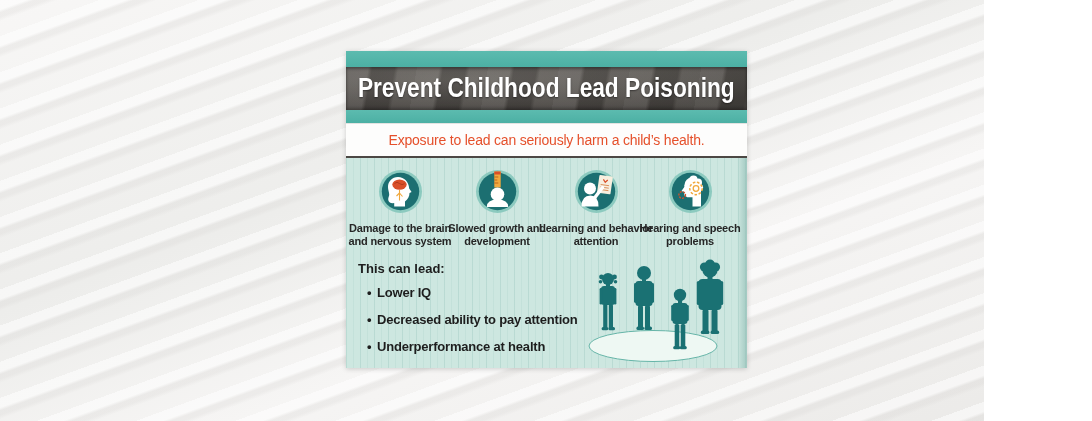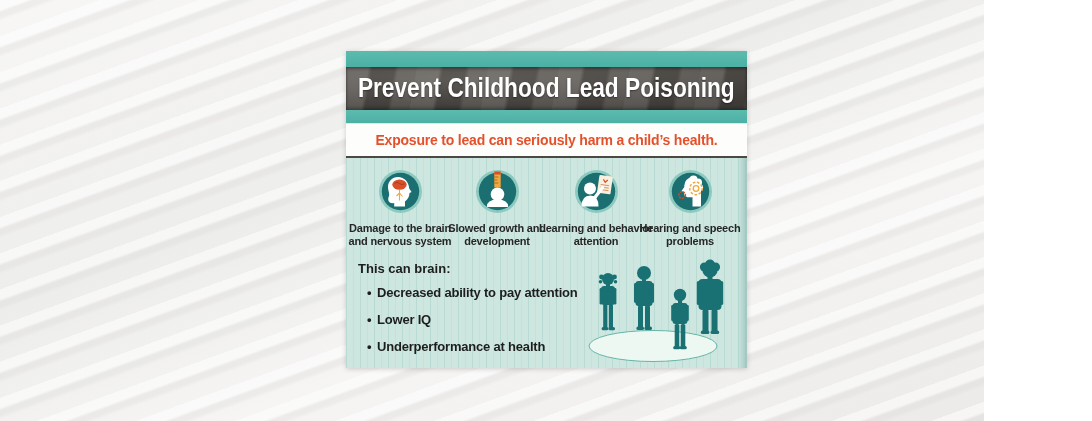--- a/index.html
+++ b/index.html
@@ -58,21 +58,21 @@
   }
 
   .subtitle-bar {
     height: 33px;
     background: #fdfdfc;
     display: flex; align-items: center; justify-content: center;
     box-shadow: inset 0 1px 0 #e3e3e1;
   }
   .subtitle-bar p {
     color: #e5502b;
-    font-weight: bold;
+    font-weight: normal;
     font-size: 14px;
     letter-spacing: -0.2px;
     white-space: nowrap;
   }
 
   
   .main {
     position: relative;
     height: 212px;
     border-top: 2px solid #4c4844;
@@ -233,24 +233,24 @@
             </g>
             <circle cx="28" cy="19.5" r="6.2" fill="none" stroke="#f0a93e" stroke-width="1.5" stroke-dasharray="2.6 1.6"></circle>
             <circle cx="28" cy="19.5" r="2.8" fill="none" stroke="#f0a93e" stroke-width="1.3"></circle>
             <circle cx="14.2" cy="26" r="3.3" fill="none" stroke="#d94f28" stroke-width="1.3" stroke-dasharray="2 1.2"></circle>
           </svg>
         </div>
         <div class="effect-label">Hearing and speech problems</div>
       </div>
 
       <div class="causes">
-        <div class="causes-heading">This can brain:</div>
+        <div class="causes-heading">This can lead:</div>
         <ul>
+          <li>Lower IQ</li>
           <li>Decreased ability to pay attention</li>
-          <li>Lower IQ</li>
           <li>Underperformance at health</li>
         </ul>
       </div>
 
       <svg class="kids" viewBox="0 0 150 108" width="150" height="108">
         <ellipse cx="69" cy="89" rx="64" ry="15.5" fill="#eef8f3" stroke="#66b5a8" stroke-width="1"></ellipse>
         <g fill="#1a7173">
 
           <circle cx="24" cy="22" r="6"></circle>
           <circle cx="17.5" cy="20" r="2.4"></circle>

